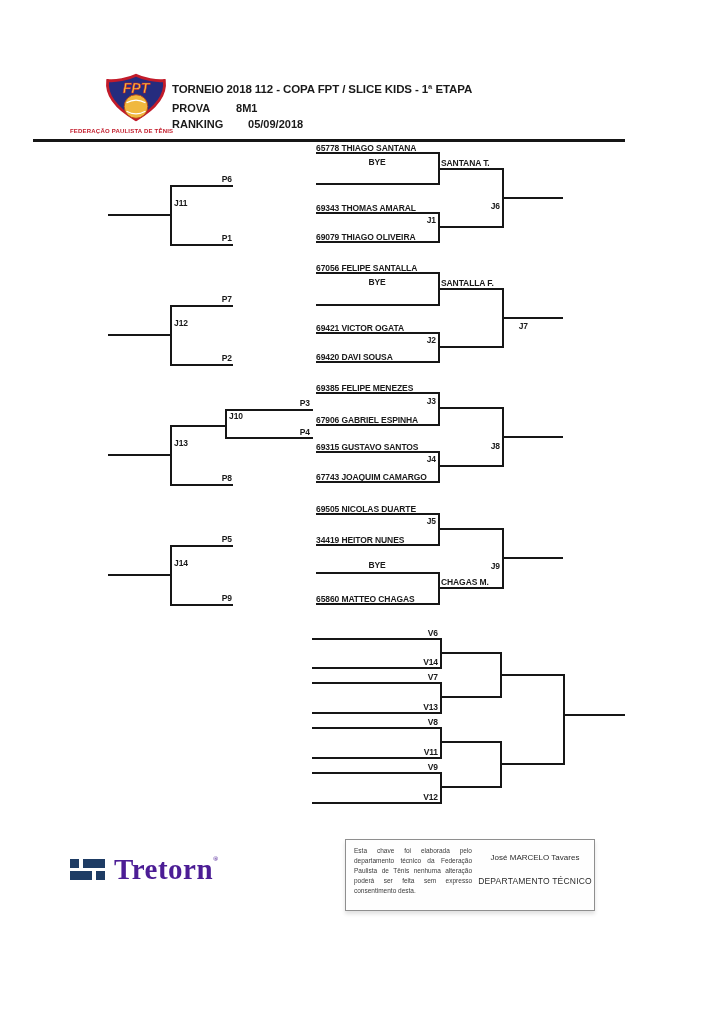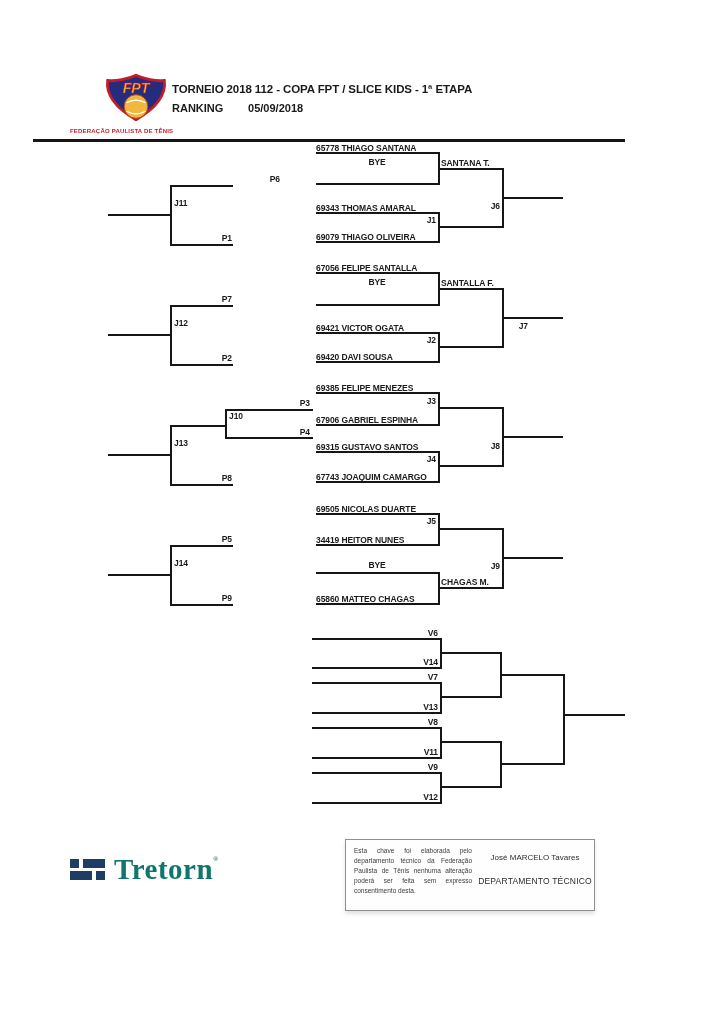--- a/index.html
+++ b/index.html
@@ -45,20 +45,24 @@
       <path d="M36 2 C28 6 14 8.5 6 7.5 C4.5 19 10 34 36 49 C62 34 67.5 19 66 7.5 C58 8.5 44 6 36 2 Z" stroke="#c21b2a" stroke-width="3" fill="#252c7e"></path>
       <circle cx="36" cy="35" r="12.5" stroke="#b5441b" stroke-width="1" fill="#f0b83e"></circle>
       <path d="M26 31 q10 -5.5 20 0 M26 40 q10 5.5 20 0" fill="none" stroke="#ffffff" stroke-width="1.4"></path>
       <text x="36" y="21" text-anchor="middle" font-family="Liberation Sans, sans-serif" font-size="15" font-style="italic" font-weight="bold" fill="#f0b83e" stroke="#c21b2a" stroke-width="0.6">FPT</text>
     </svg>
     <div class="org-name" style="color:#c21b2a">FEDERAÇÃO PAULISTA DE TÊNIS</div>
   </div>
 
   <div class="title-block">
     <div class="doc-title">TORNEIO 2018 112 - COPA FPT / SLICE KIDS - 1ª ETAPA</div>
+    <div class="meta-row">
+      <span class="meta-label w-prova">PROVA</span>
+      <span>8M1</span>
+    </div>
     <div class="meta-row">
       <span class="meta-label w-rank">RANKING</span>
       <span>05/09/2018</span>
     </div>
   </div>
 
   <div class="bracket">
       <div class="bl" style="left: 33px; top: 139px; width: 592px; height: 3px; background: rgb(22, 22, 22);"></div>
       <div class="bl" style="left: 108px; top: 214px; width: 62px; height: 2px; background: rgb(22, 22, 22);"></div>
       <div class="bl" style="left: 170px; top: 185px; width: 2px; height: 61px; background: rgb(22, 22, 22);"></div>
@@ -141,21 +145,21 @@
       <div class="bl" style="left: 500px; top: 763px; width: 63px; height: 2px; background: rgb(22, 22, 22);"></div>
       <div class="bl" style="left: 563px; top: 674px; width: 2px; height: 91px; background: rgb(22, 22, 22);"></div>
       <div class="bl" style="left: 563px; top: 714px; width: 62px; height: 2px; background: rgb(22, 22, 22);"></div>
       <div class="bt" style="left: 316px; top: 143px;">65778 THIAGO SANTANA</div>
       <div class="bt center" style="left: 377px; top: 157px;">BYE</div>
       <div class="bt" style="left: 441px; top: 158px;">SANTANA T.</div>
       <div class="bt" style="left: 316px; top: 203px;">69343 THOMAS AMARAL</div>
       <div class="bt right" style="left: 436px; top: 215px;">J1</div>
       <div class="bt" style="left: 316px; top: 232px;">69079 THIAGO OLIVEIRA</div>
       <div class="bt right" style="left: 500px; top: 201px;">J6</div>
-      <div class="bt right" style="left: 232px; top: 174px; margin-left: 48px;">P6</div>
+      <div class="bt right" style="left: 232px; top: 174px;">P6</div>
       <div class="bt" style="left: 174px; top: 198px;">J11</div>
       <div class="bt right" style="left: 232px; top: 233px;">P1</div>
       <div class="bt" style="left: 316px; top: 263px;">67056 FELIPE SANTALLA</div>
       <div class="bt center" style="left: 377px; top: 277px;">BYE</div>
       <div class="bt" style="left: 441px; top: 278px;">SANTALLA F.</div>
       <div class="bt" style="left: 316px; top: 323px;">69421 VICTOR OGATA</div>
       <div class="bt right" style="left: 436px; top: 335px;">J2</div>
       <div class="bt" style="left: 316px; top: 352px;">69420 DAVI SOUSA</div>
       <div class="bt right" style="left: 500px; top: 321px; margin-left: 28px;">J7</div>
       <div class="bt right" style="left: 232px; top: 294px;">P7</div>
@@ -197,21 +201,21 @@
     <div class="tre-icon">
       <div class="tre-row">
         <div class="tre-sq" style="background:#1e3c64"></div>
         <div class="tre-bar" style="background:#1e3c64"></div>
       </div>
       <div class="tre-row">
         <div class="tre-bar" style="background:#1e3c64"></div>
         <div class="tre-sq" style="background:#1e3c64"></div>
       </div>
     </div>
-    <div class="tre-word" style="color:#0f766e"><span>Tretorn</span><span class="tre-reg">®</span></div>
+    <div class="tre-word" style="color:#4c1d95"><span>Tretorn</span><span class="tre-reg">®</span></div>
   </div>
 
   <div class="sign-box">
     <div class="disclaimer">Esta chave foi elaborada pelo departamento técnico da Federação Paulista de Tênis nenhuma alteração poderá ser feita sem expresso consentimento desta.</div>
     <div class="signer">
       <div class="signer-name">José MARCELO Tavares</div>
       <div class="signer-role">DEPARTAMENTO TÉCNICO</div>
     </div>
   </div>
 

